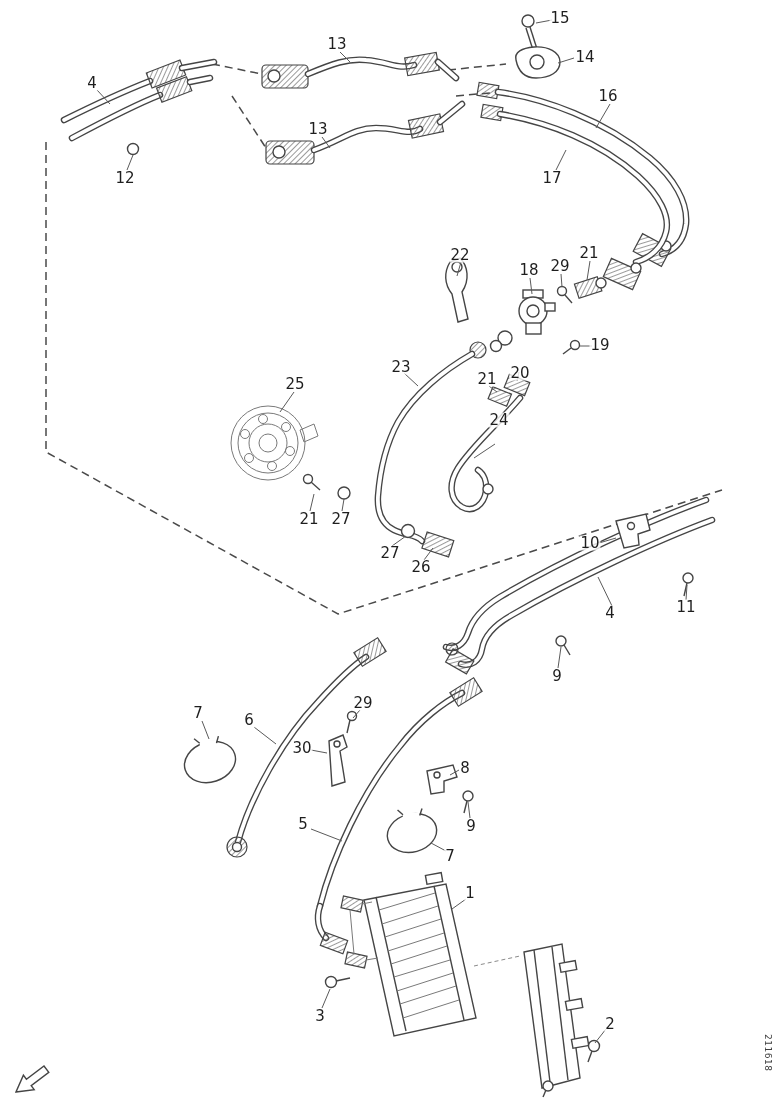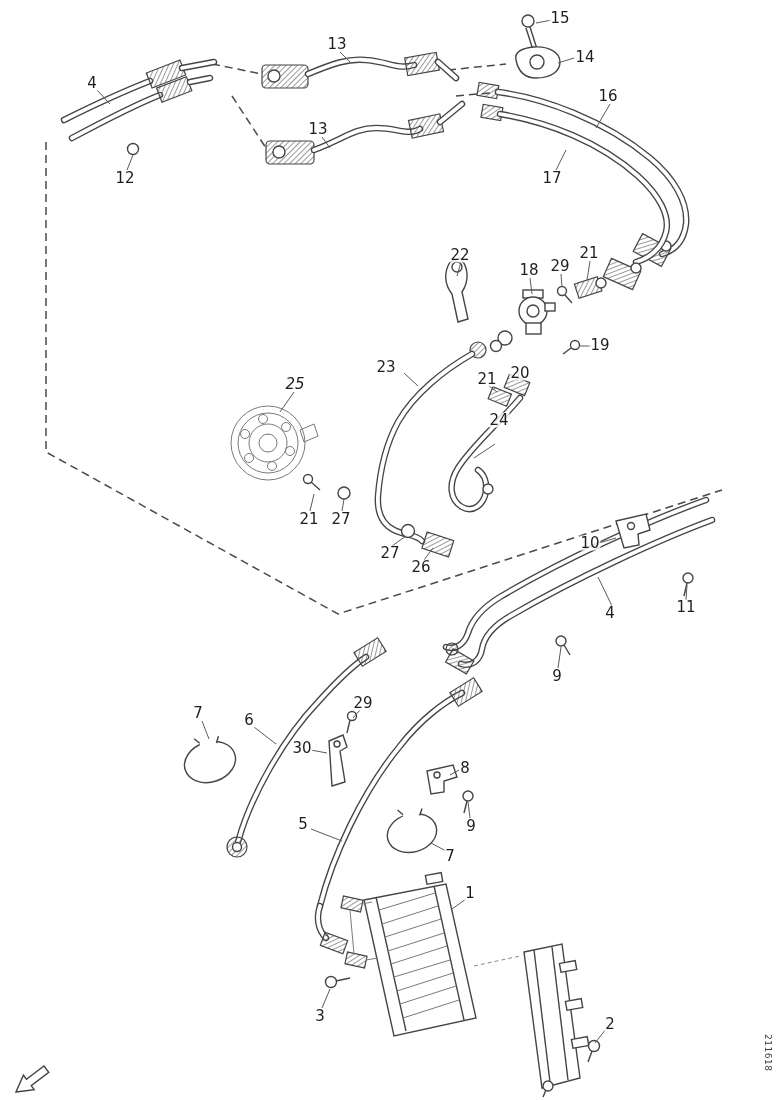--- a/index.html
+++ b/index.html
@@ -293,24 +293,24 @@
       <div class="callout" style="left: 92px; top: 83px;">4</div>
       <div class="callout" style="left: 608px; top: 96px;">16</div>
       <div class="callout" style="left: 318px; top: 129px;">13</div>
       <div class="callout" style="left: 125px; top: 178px;">12</div>
       <div class="callout" style="left: 552px; top: 178px;">17</div>
       <div class="callout" style="left: 460px; top: 255px;">22</div>
       <div class="callout" style="left: 529px; top: 270px;">18</div>
       <div class="callout" style="left: 560px; top: 266px;">29</div>
       <div class="callout" style="left: 589px; top: 253px;">21</div>
       <div class="callout" style="left: 600px; top: 345px;">19</div>
-      <div class="callout" style="left: 386px; top: 367px;">23</div>
+      <div class="callout" style="left: 401px; top: 367px;">23</div>
       <div class="callout" style="left: 487px; top: 379px;">21</div>
       <div class="callout" style="left: 520px; top: 365px; margin-top: 8px;">20</div>
-      <div class="callout" style="left: 295px; top: 384px; font-style: italic;">25</div>
+      <div class="callout" style="left: 295px; top: 384px;">25</div>
       <div class="callout" style="left: 499px; top: 420px;">24</div>
       <div class="callout" style="left: 590px; top: 543px;">10</div>
       <div class="callout" style="left: 309px; top: 519px;">21</div>
       <div class="callout" style="left: 341px; top: 519px;">27</div>
       <div class="callout" style="left: 390px; top: 553px;">27</div>
       <div class="callout" style="left: 421px; top: 567px;">26</div>
       <div class="callout" style="left: 610px; top: 613px;">4</div>
       <div class="callout" style="left: 686px; top: 607px;">11</div>
       <div class="callout" style="left: 557px; top: 676px;">9</div>
       <div class="callout" style="left: 198px; top: 713px;">7</div>

